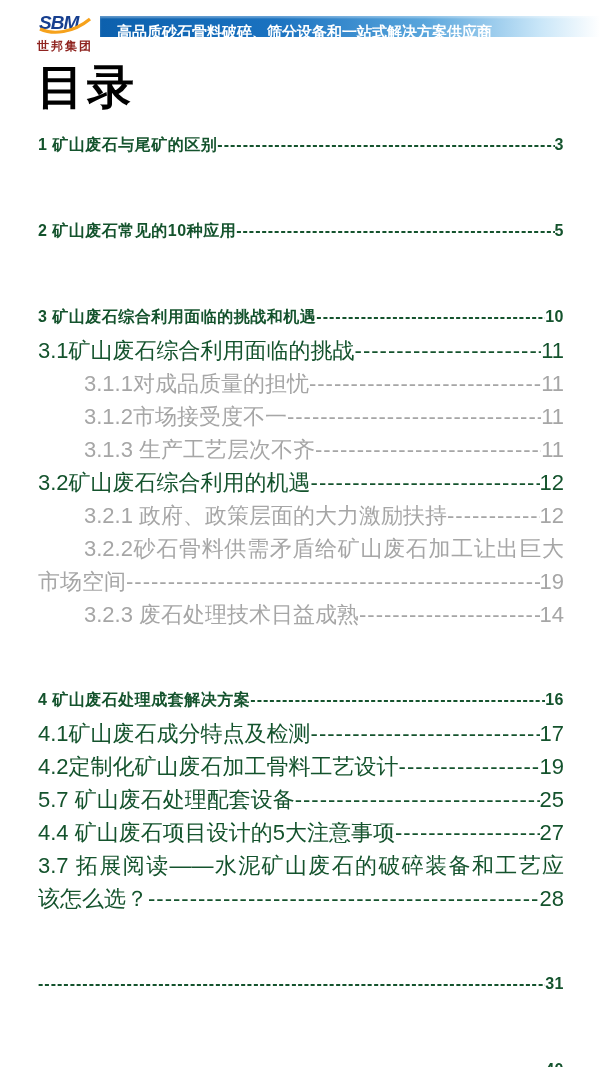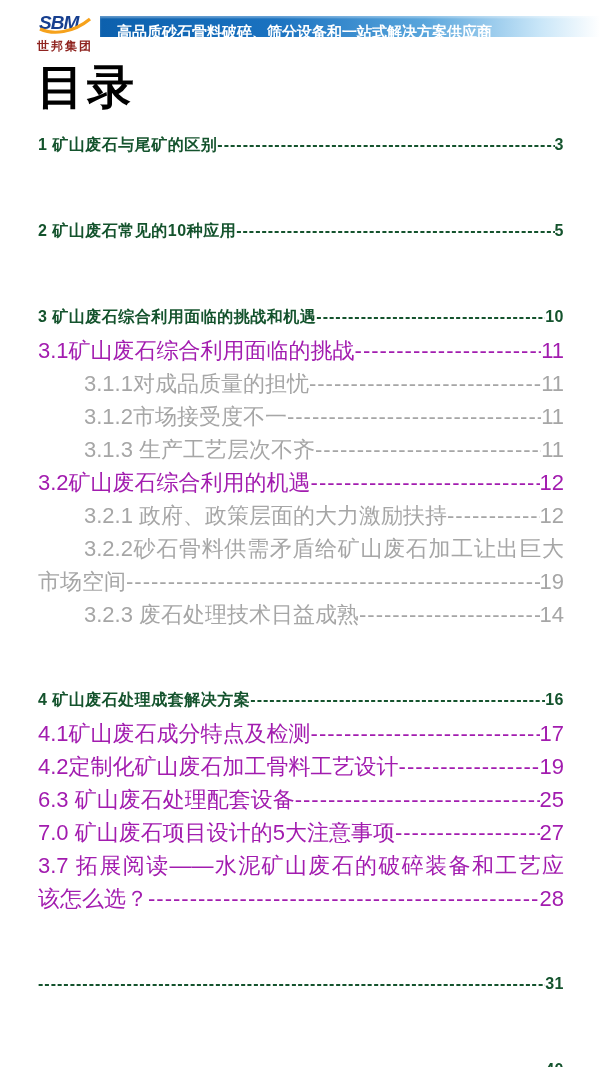--- a/index.html
+++ b/index.html
@@ -37,21 +37,21 @@
   
   .toc{margin:14px 36px 0 38px;flex:0 0 auto;}
   .row{display:flex;align-items:baseline;}
   .row .t{flex:0 1 auto;white-space:nowrap;overflow:hidden;}
   .row .leader{flex:1 1 0;min-width:0;overflow:hidden;white-space:nowrap;letter-spacing:1px;}
   .row .pg{flex:0 0 auto;}
   .wrapline{text-align:justify;text-align-last:justify;overflow:hidden;white-space:nowrap;}
   .l1{color:#14532d;font-weight:bold;font-size:16px;line-height:34px;letter-spacing:0.5px;}
   .toc .row.l1{margin-top:52px;}
   .toc > .row.l1:first-child{margin-top:0;}
-  .l2{color:#a21caf;font-size:22px;line-height:33px;}
+  .l2{color:#14532d;font-size:22px;line-height:33px;}
   .l3{color:#a6a6a6;font-size:22px;line-height:33px;padding-left:46px;}
   .cont{padding-left:0;}
 
   
   .footer{margin-top:auto;flex:0 0 auto;}
   .divider{height:1px;background:#e2e2e2;width:100%;}
   .pagenum{
     text-align:right;padding:8px 38px 20px 0;
     font-size:20px;line-height:28px;color:#414141;
   }
@@ -141,26 +141,26 @@
         <span class="t">4.1矿山废石成分特点及检测</span>
         <span class="leader">------------------------------------------------------------------------------------------------------------------------------------------------------</span>
         <span class="pg">17</span>
       </div>
       <div class="row l2">
         <span class="t">4.2定制化矿山废石加工骨料工艺设计</span>
         <span class="leader">------------------------------------------------------------------------------------------------------------------------------------------------------</span>
         <span class="pg">19</span>
       </div>
       <div class="row l2">
-        <span class="t">6.3 矿山废石处理配套设备</span>
+        <span class="t">5.7 矿山废石处理配套设备</span>
         <span class="leader">------------------------------------------------------------------------------------------------------------------------------------------------------</span>
         <span class="pg">25</span>
       </div>
       <div class="row l2">
-        <span class="t">7.0 矿山废石项目设计的5大注意事项</span>
+        <span class="t">4.4 矿山废石项目设计的5大注意事项</span>
         <span class="leader">------------------------------------------------------------------------------------------------------------------------------------------------------</span>
         <span class="pg">27</span>
       </div>
       <div class="wrapline l2">3.7 拓展阅读——水泥矿山废石的破碎装备和工艺应</div>
       <div class="row l2 cont">
         <span class="t">该怎么选？ </span>
         <span class="leader">------------------------------------------------------------------------------------------------------------------------------------------------------</span>
         <span class="pg">28</span>
       </div>
       <div class="row l1">

